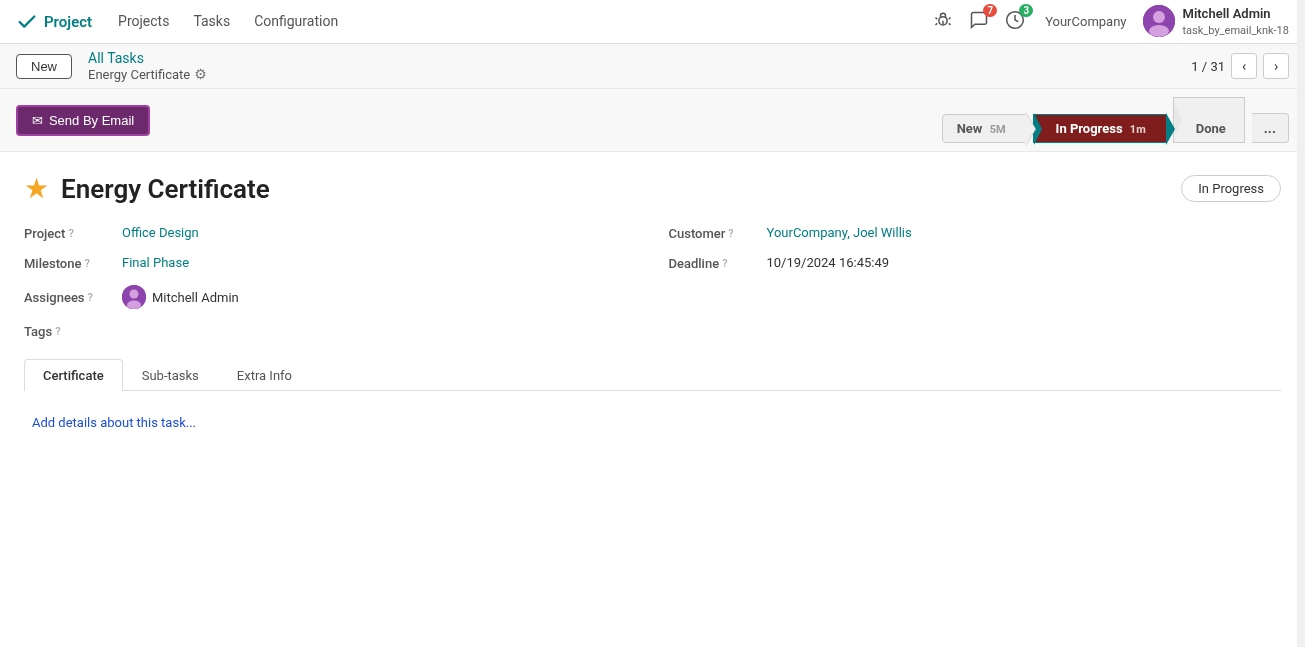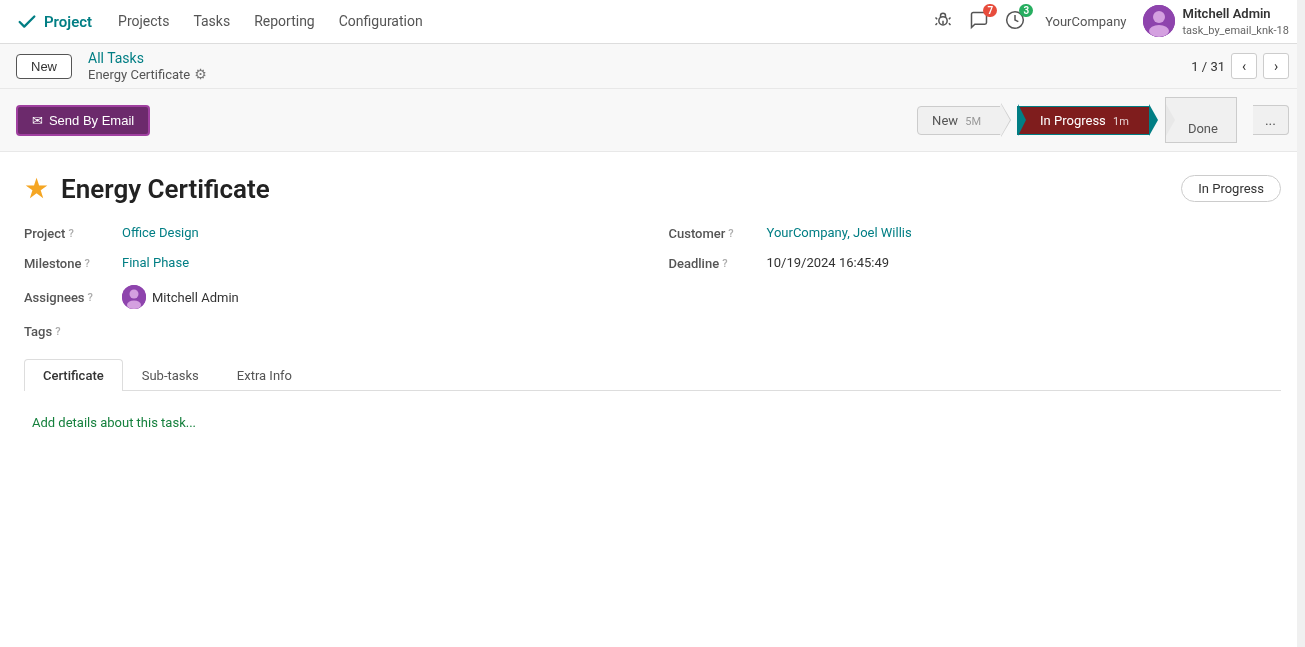--- a/index.html
+++ b/index.html
@@ -163,22 +163,23 @@
       border-radius: 4px;
       cursor: pointer;
       font-size: 13px;
       font-weight: 500;
     }
 
     
     .stage-bar {
       margin-left: auto;
       display: flex;
-      align-items: center;
-      gap: 16px;
+      align-items: flex-end;
+      gap: 7px;
+      font-weight: bold;
     }
     .stage-count {
       font-size: 11px;
       color: #999;
       margin-left: 4px;
     }
     .stage-count.white { color: rgba(255,255,255,0.8); }
 
     
     .main-content {
@@ -283,21 +284,21 @@
       border-color: #ddd;
       border-bottom-color: #fff;
       color: #333;
       font-weight: 500;
     }
 
     
     .description-area {
       min-height: 80px;
       padding: 8px;
-      color: #15803d;
+      color: #1d4ed8;
       font-size: 13px;
       cursor: text;
     }
 
     
     .scrollbar {
       position: fixed;
       right: 0;
       top: 0;
       width: 8px;
@@ -375,21 +376,20 @@
 
 <nav class="top-nav">
   <div class="nav-brand">
     <svg viewBox="0 0 24 24" fill="none">
       <polyline points="4,12 9,17 20,6" stroke="#017e84" stroke-width="2.5" stroke-linecap="round" stroke-linejoin="round"></polyline>
     </svg>
     <span>Project</span>
   </div>
   <div class="nav-link">Projects</div>
   <div class="nav-link">Tasks</div>
-  <div class="nav-link">Reporting</div>
   <div class="nav-link">Configuration</div>
 
   <div class="nav-right">
     <div class="nav-icon-btn">
       <svg width="20" height="20" viewBox="0 0 24 24" fill="none" stroke="#555" stroke-width="1.8">
         <circle cx="12" cy="13" r="5"></circle>
         <path d="M9 9V7a3 3 0 0 1 6 0v2"></path>
         <line x1="12" y1="13" x2="12" y2="17"></line>
         <line x1="5" y1="11" x2="3" y2="9"></line>
         <line x1="19" y1="11" x2="21" y2="9"></line>

